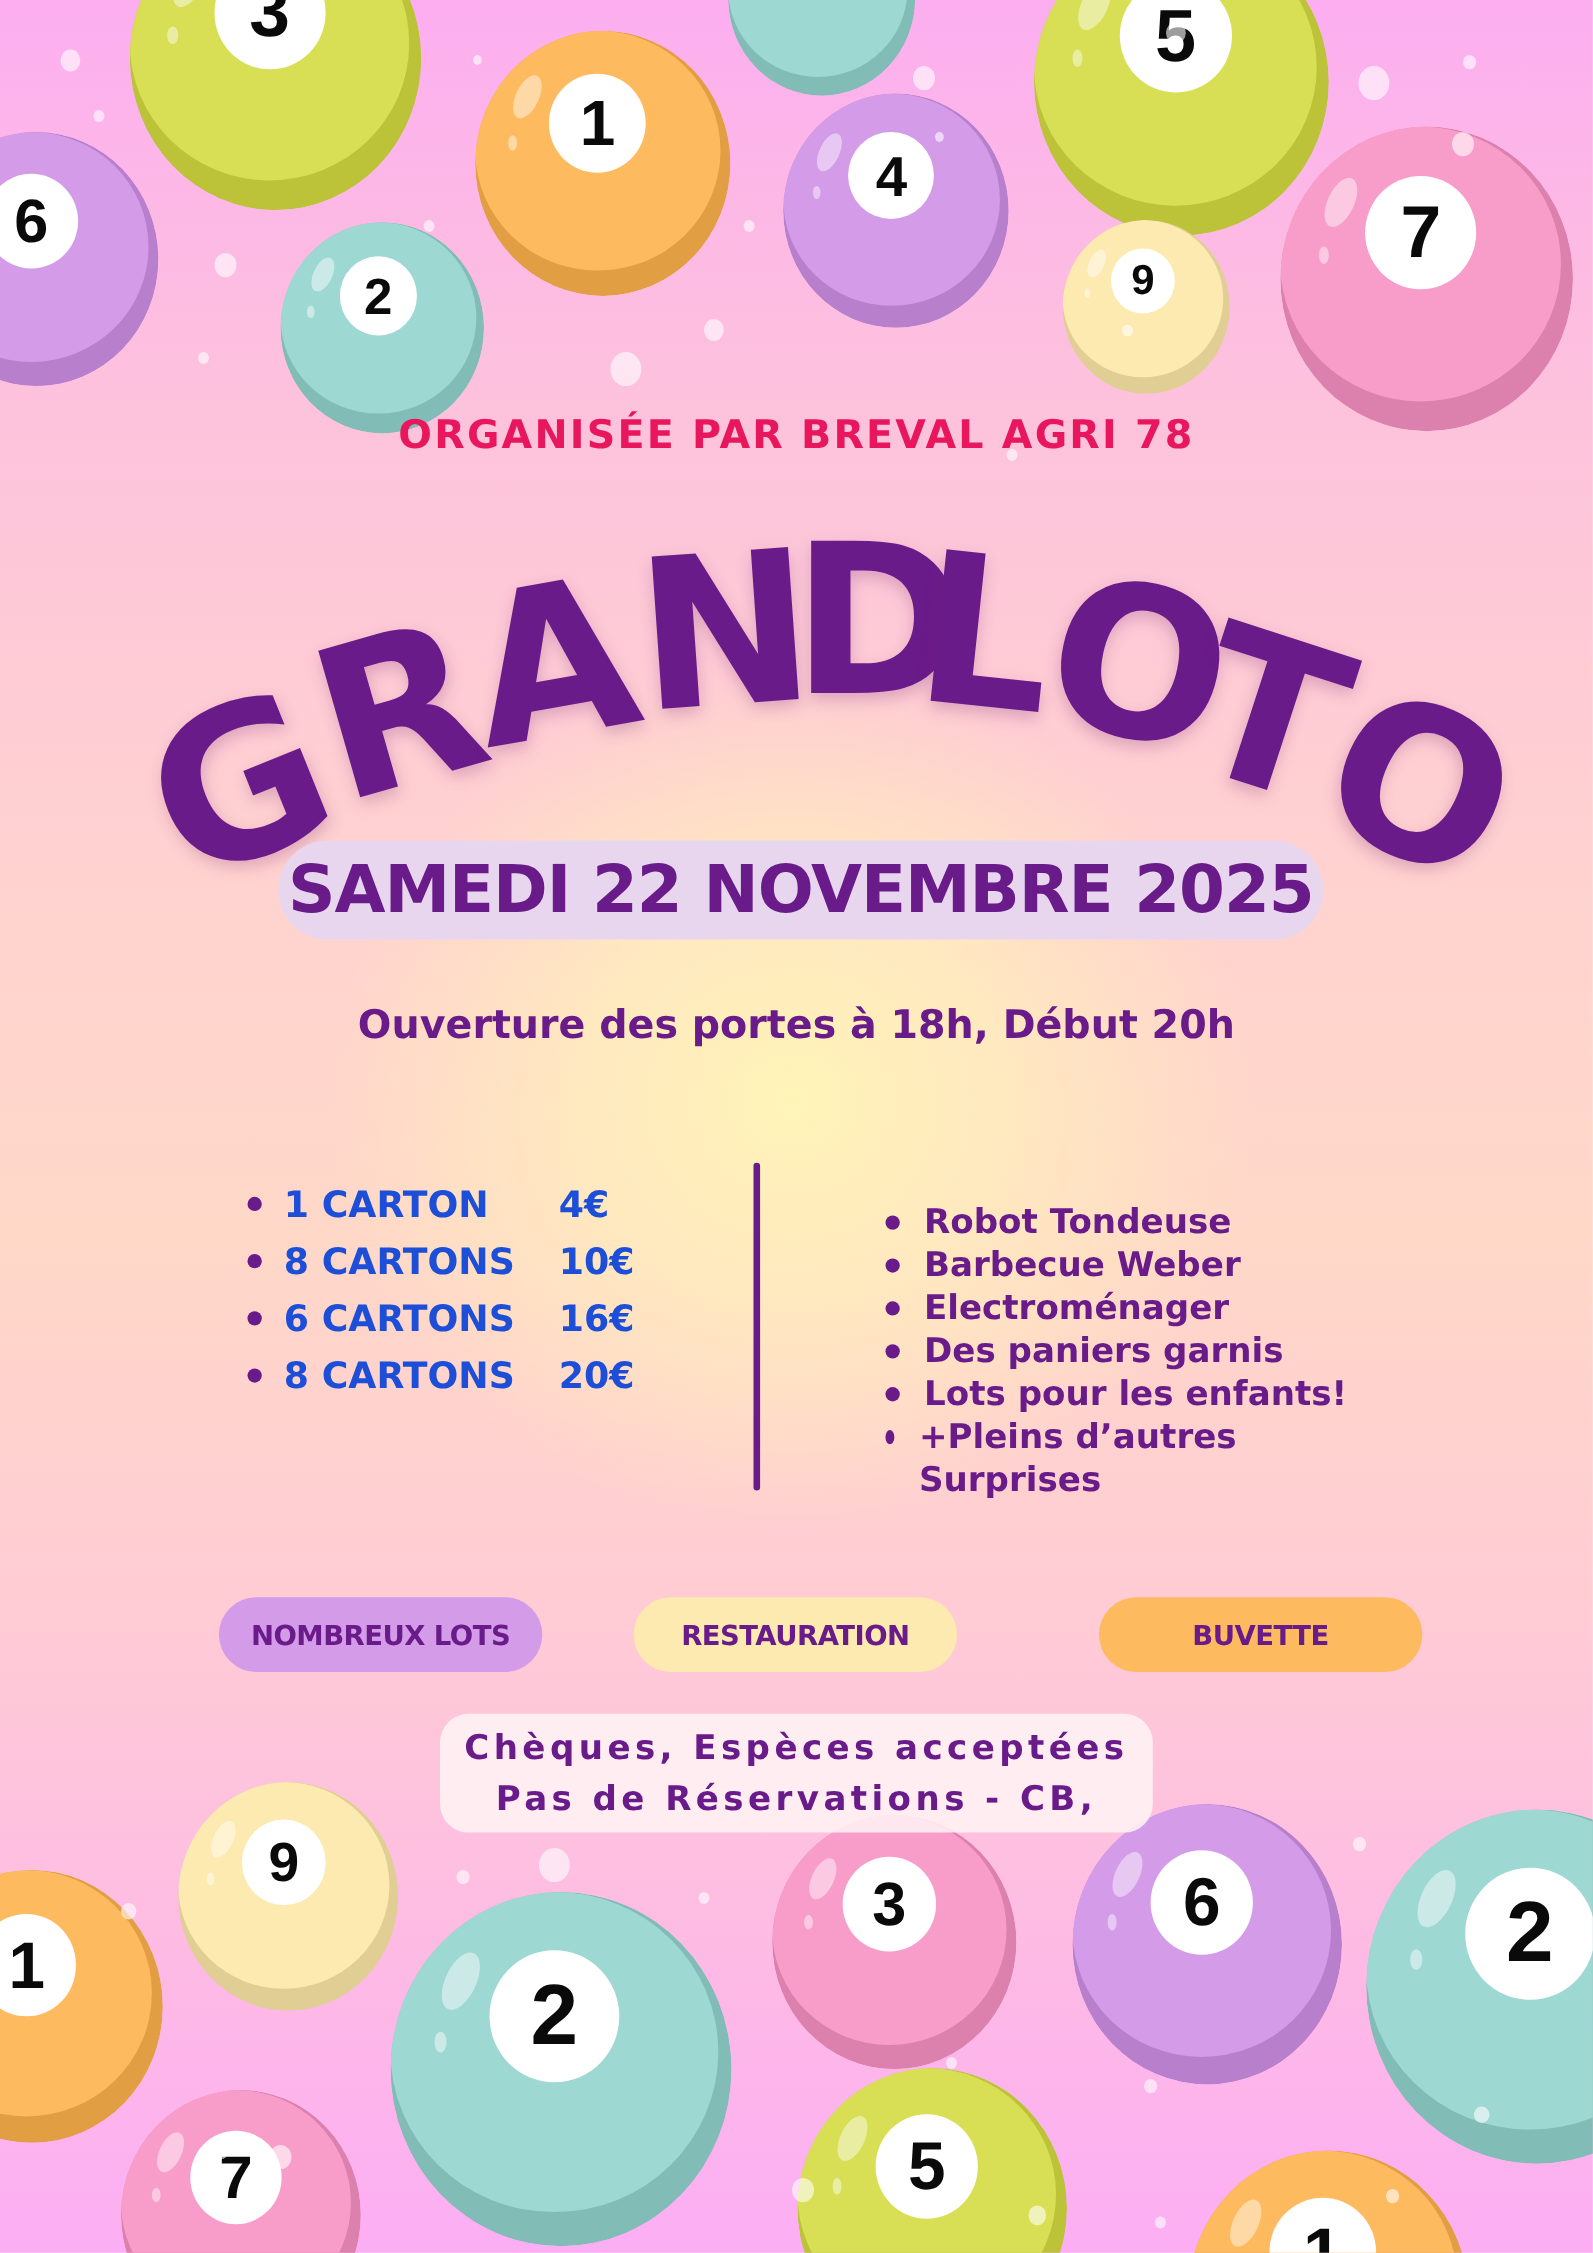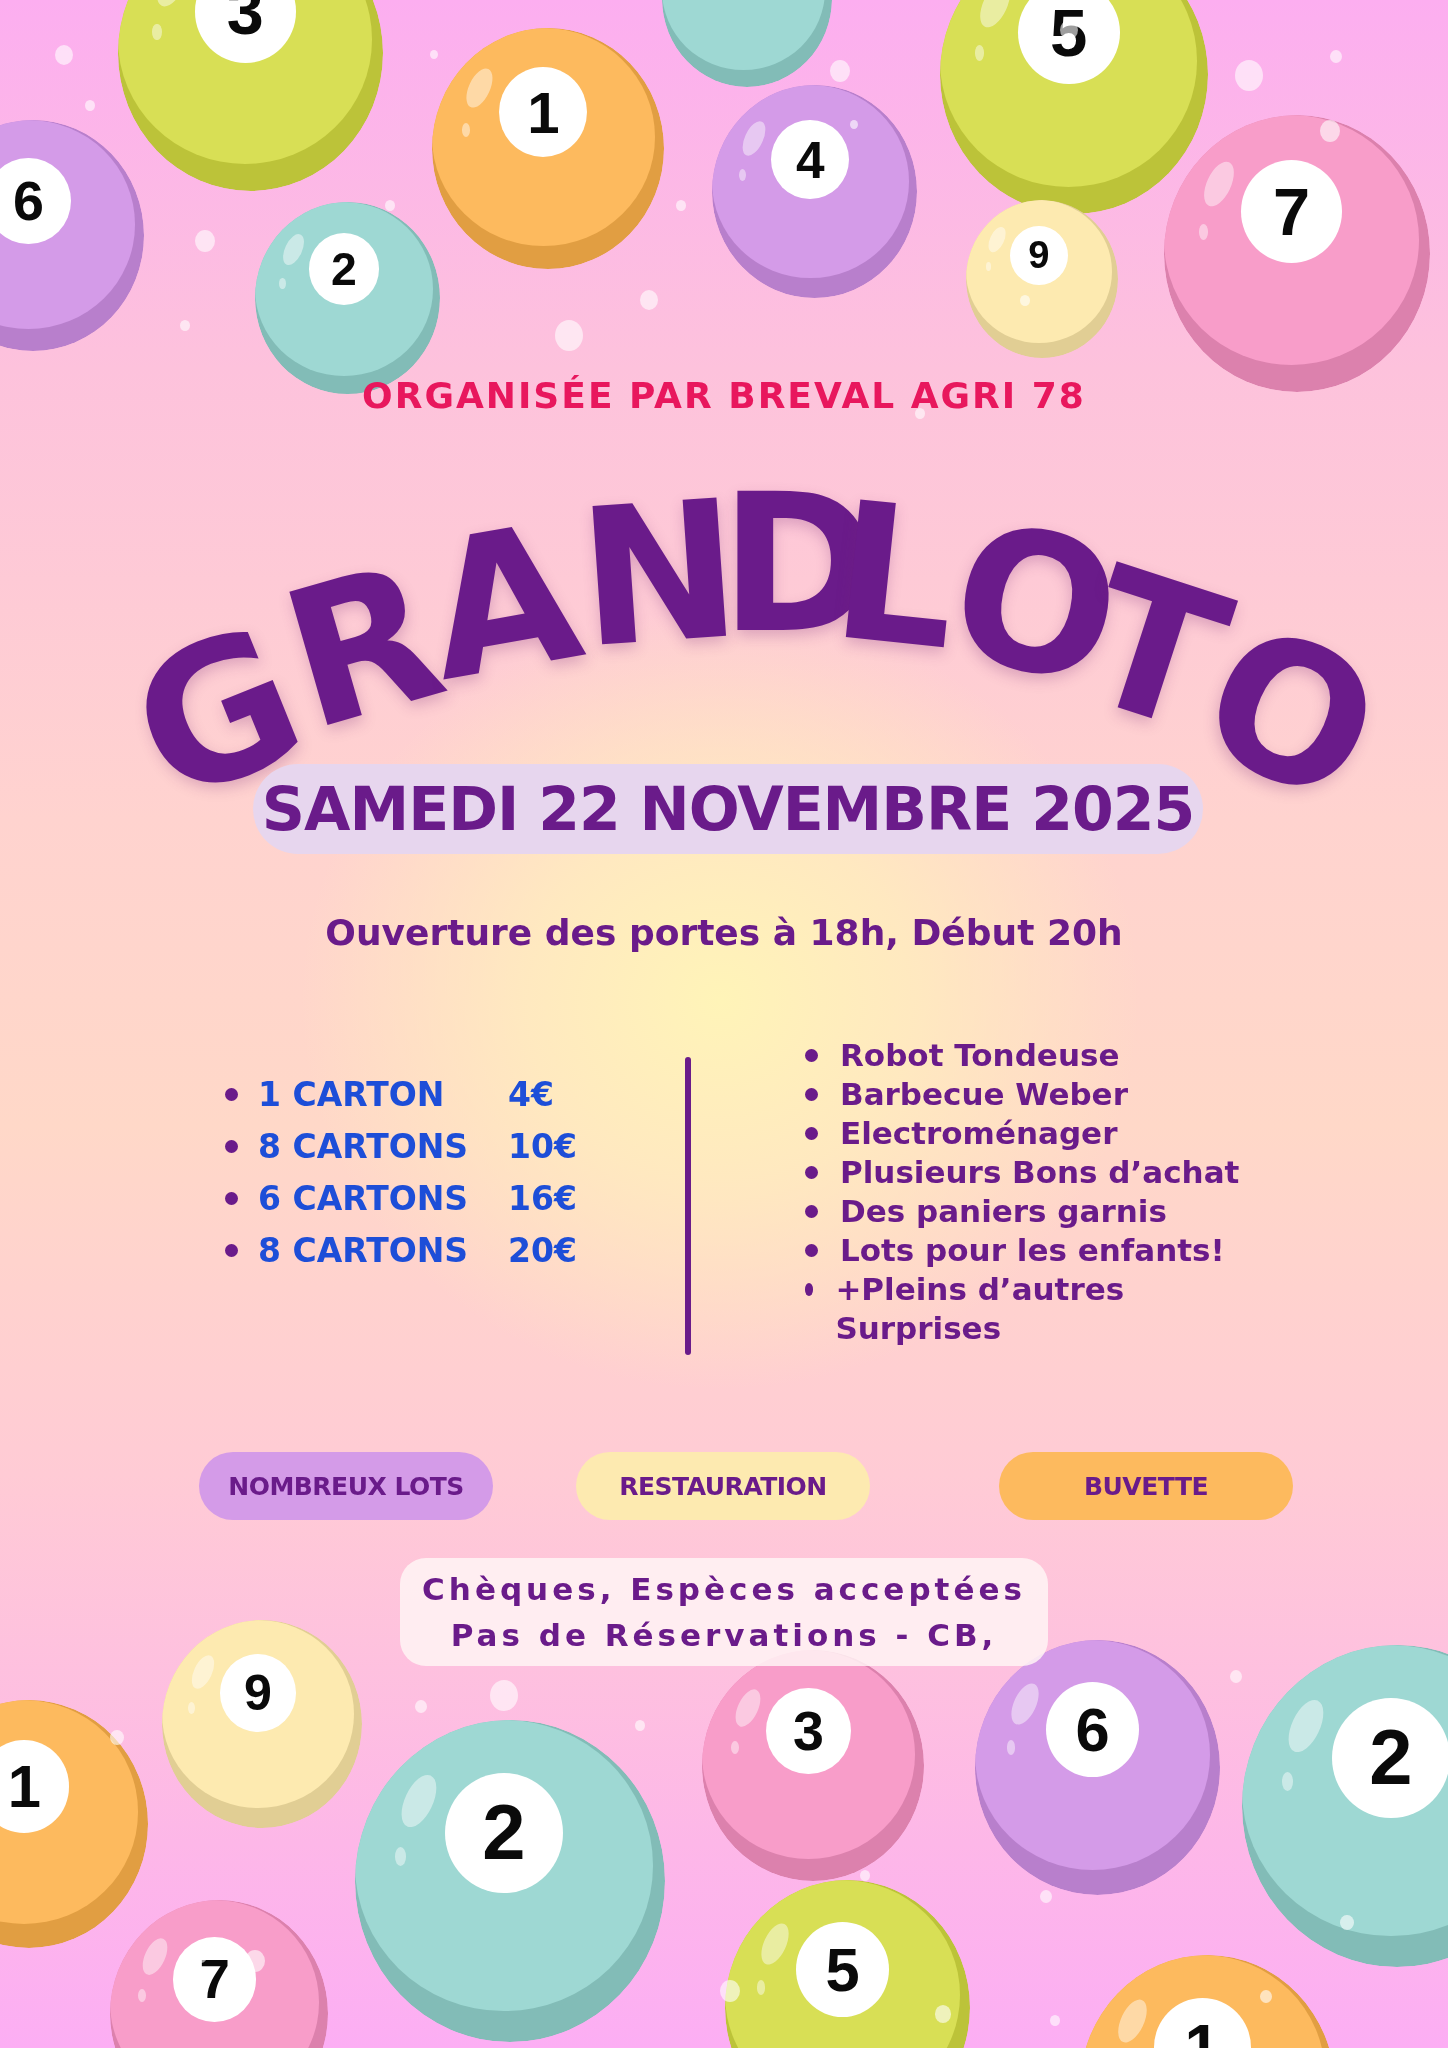--- a/index.html
+++ b/index.html
@@ -41,21 +41,21 @@
   }
   .info {
     position:absolute; left:0; width:1448px; text-align:center;
     font-family:"DejaVu Sans", sans-serif; font-weight:bold; font-size:36px; color:#6a1b8a;
   }
   .prices { position:absolute; left:225px; top:1068px; }
   .price-row { display:flex; align-items:center; height:52px; font-weight:bold; font-size:33px; color:#1d4ed8; }
   .bullet { width:13px; height:13px; border-radius:50%; background:#6a1b8a; margin-right:20px; }
   .price-label { width:250px; }
   .divider { position:absolute; left:685px; top:1057px; width:6px; height:298px; background:#6a1b8a; border-radius:3px; }
-  .prizes { position:absolute; left:805px; top:1036px; }
+  .prizes { position:absolute; left:805px; top:1092px; }
   .prize-row { display:flex; align-items:flex-start; font-weight:bold; font-size:31px; color:#6a1b8a; line-height:39px; }
   .prize-row .bullet { margin-top:13px; margin-right:22px; }
   .pill {
     position:absolute; top:1452px; height:68px; border-radius:34px;
     display:flex; align-items:center; justify-content:center;
     font-family:"DejaVu Sans", sans-serif; font-weight:bold; font-size:25px; color:#6a1b8a; letter-spacing:-0.5px;
   }
   .payment {
     position:absolute; left:400px; top:1558px; width:648px; height:108px;
     background:rgba(255,245,245,0.85); border-radius:26px;
@@ -273,24 +273,20 @@
     <div class="prize-row">
         <span class="bullet"></span>
         <span>Barbecue Weber</span>
       </div>
     <div class="prize-row">
         <span class="bullet"></span>
         <span>Electroménager</span>
       </div>
     <div class="prize-row">
         <span class="bullet"></span>
-        <span>Plusieurs Bons d’achat</span>
-      </div>
-    <div class="prize-row">
-        <span class="bullet"></span>
         <span>Des paniers garnis</span>
       </div>
     <div class="prize-row">
         <span class="bullet"></span>
         <span>Lots pour les enfants!</span>
       </div>
     <div class="prize-row" style="width:330px;">
         <span class="bullet"></span>
         <span>+Pleins d’autres Surprises</span>
       </div>

